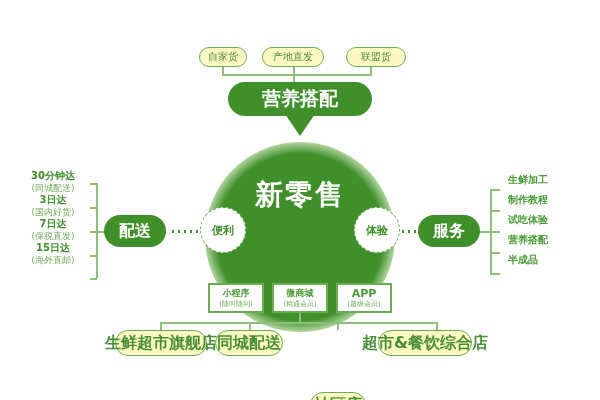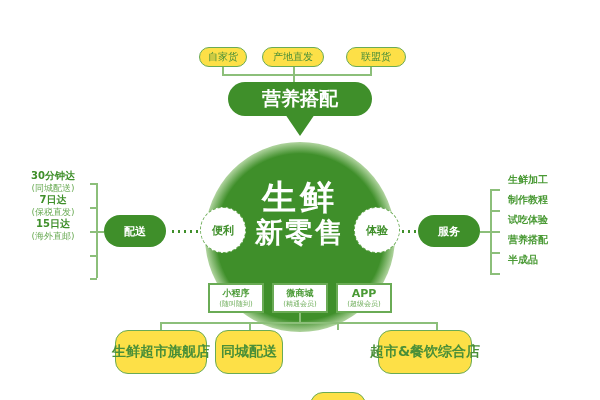--- a/index.html
+++ b/index.html
@@ -3,21 +3,21 @@
   <meta charset="utf-8">
   <style>
     * { box-sizing: border-box; margin: 0; padding: 0; }
     html, body { width: 600px; height: 400px; background: #ffffff; overflow: hidden; }
     body { position: relative; font-family: "DejaVu Sans", "Liberation Sans", sans-serif; color: #3a8a2a; }
     .abs { position: absolute; }
     .line { position: absolute; background: #8cbf7a; }
 
     .pill-outline {
       position: absolute; height: 20px; border: 1.5px solid #6aab55; border-radius: 10px;
-      background: #fde047; color: #4a8f38; font-size: 10px; display: flex; align-items: center;
+      background: #fef9c3; color: #4a8f38; font-size: 10px; display: flex; align-items: center;
       justify-content: center; white-space: nowrap;
     }
     .pill-green {
       position: absolute; background: #3f8f2a; color: #fff; font-weight: bold;
       display: flex; align-items: center; justify-content: center; white-space: nowrap;
     }
     .supply-banner {
       left: 228px; top: 82px; width: 144px; height: 34px; border-radius: 17px; font-size: 19px;
     }
     .supply-arrow {
@@ -38,76 +38,79 @@
     .small-circle {
       position: absolute; width: 46px; height: 46px; border-radius: 50%; background: #fff;
       border: 1.5px dashed #6aab55; color: #3f8f2a; font-size: 11px; font-weight: bold;
       display: flex; align-items: center; justify-content: center;
     }
     .dots {
       position: absolute; height: 3px;
       background-image: radial-gradient(circle, #3f8f2a 1.2px, transparent 1.5px);
       background-size: 6px 3px;
     }
-    .side-pill { width: 62px; height: 32px; border-radius: 16px; font-size: 11px; }
+    .side-pill { width: 62px; height: 32px; border-radius: 16px; font-size: 16px; }
 
     .delivery-list { left: 18px; top: 170px; width: 70px; text-align: center; }
     .delivery-item { height: 24px; }
     .delivery-item .t { display: block; font-size: 10px; font-weight: bold; color: #3f8f2a; line-height: 12px; }
     .delivery-item .s { display: block; font-size: 9px; color: #6aab55; line-height: 12px; }
 
     .service-list { left: 508px; top: 170px; }
     .service-item { height: 20px; font-size: 10px; font-weight: bold; color: #4a9a35; line-height: 20px; }
 
     .channel-box {
       position: absolute; width: 56px; height: 30px; background: #fff; border: 2px solid #6aab55;
       text-align: center; display: flex; flex-direction: column; justify-content: center;
     }
     .channel-box .t { font-size: 9px; font-weight: bold; color: #4a9a35; line-height: 11px; }
     .channel-box .t.big { font-size: 11px; }
     .channel-box .s { font-size: 7px; color: #6aab55; line-height: 10px; }
 
-    .store-pill { height: 44px; border-radius: 13px; font-size: 14px; font-weight: bold; }
+    .store-pill { height: 26px; border-radius: 13px; font-size: 16px; font-weight: bold; }
   </style>
 </head>
 <body>
 
 <div class="pill-outline" style="left:199px;top:47px;width:48px;">自家货</div>
 <div class="pill-outline" style="left:262px;top:47px;width:62px;">产地直发</div>
 <div class="pill-outline" style="left:346px;top:47px;width:60px;">联盟货</div>
 
 <div class="line" style="left:222px;top:67px;width:1.5px;height:8px;"></div>
 <div class="line" style="left:293px;top:67px;width:1.5px;height:16px;"></div>
 <div class="line" style="left:370px;top:67px;width:1.5px;height:8px;"></div>
 <div class="line" style="left:222px;top:74px;width:150px;height:1.5px;"></div>
 
 <div class="pill-green supply-banner">营养搭配</div>
 <div class="abs supply-arrow"></div>
 
 <div class="abs center-ring"></div>
 <div class="abs center-text">
-  <span class="l1">生鲜</span>
   <span class="l2">新零售</span>
 </div>
 
 <div class="small-circle" style="left:200px;top:207px;">便利</div>
 <div class="dots" style="left:170px;top:230px;width:30px;"></div>
 <div class="pill-green side-pill" style="left:104px;top:215px;">配送</div>
 
 <div class="line" style="left:96px;top:183px;width:1.5px;height:95px;"></div>
 <div class="line" style="left:90px;top:183px;width:7px;height:1.5px;"></div>
 <div class="line" style="left:90px;top:207px;width:7px;height:1.5px;"></div>
 <div class="line" style="left:90px;top:231px;width:14px;height:1.5px;"></div>
 <div class="line" style="left:90px;top:255px;width:7px;height:1.5px;"></div>
 <div class="line" style="left:90px;top:278px;width:7px;height:1.5px;"></div>
 
 <div class="abs delivery-list">
   <div class="delivery-item">
     <span class="t">30分钟达</span>
     <span class="s">(同城配送)</span>
+  </div>
+  <div class="delivery-item">
+    <span class="t">3日达</span>
+    <span class="s">(国内好货)</span>
   </div>
   <div class="delivery-item">
     <span class="t">7日达</span>
     <span class="s">(保税直发)</span>
   </div>
   <div class="delivery-item">
     <span class="t">15日达</span>
     <span class="s">(海外直邮)</span>
   </div>
 </div>

